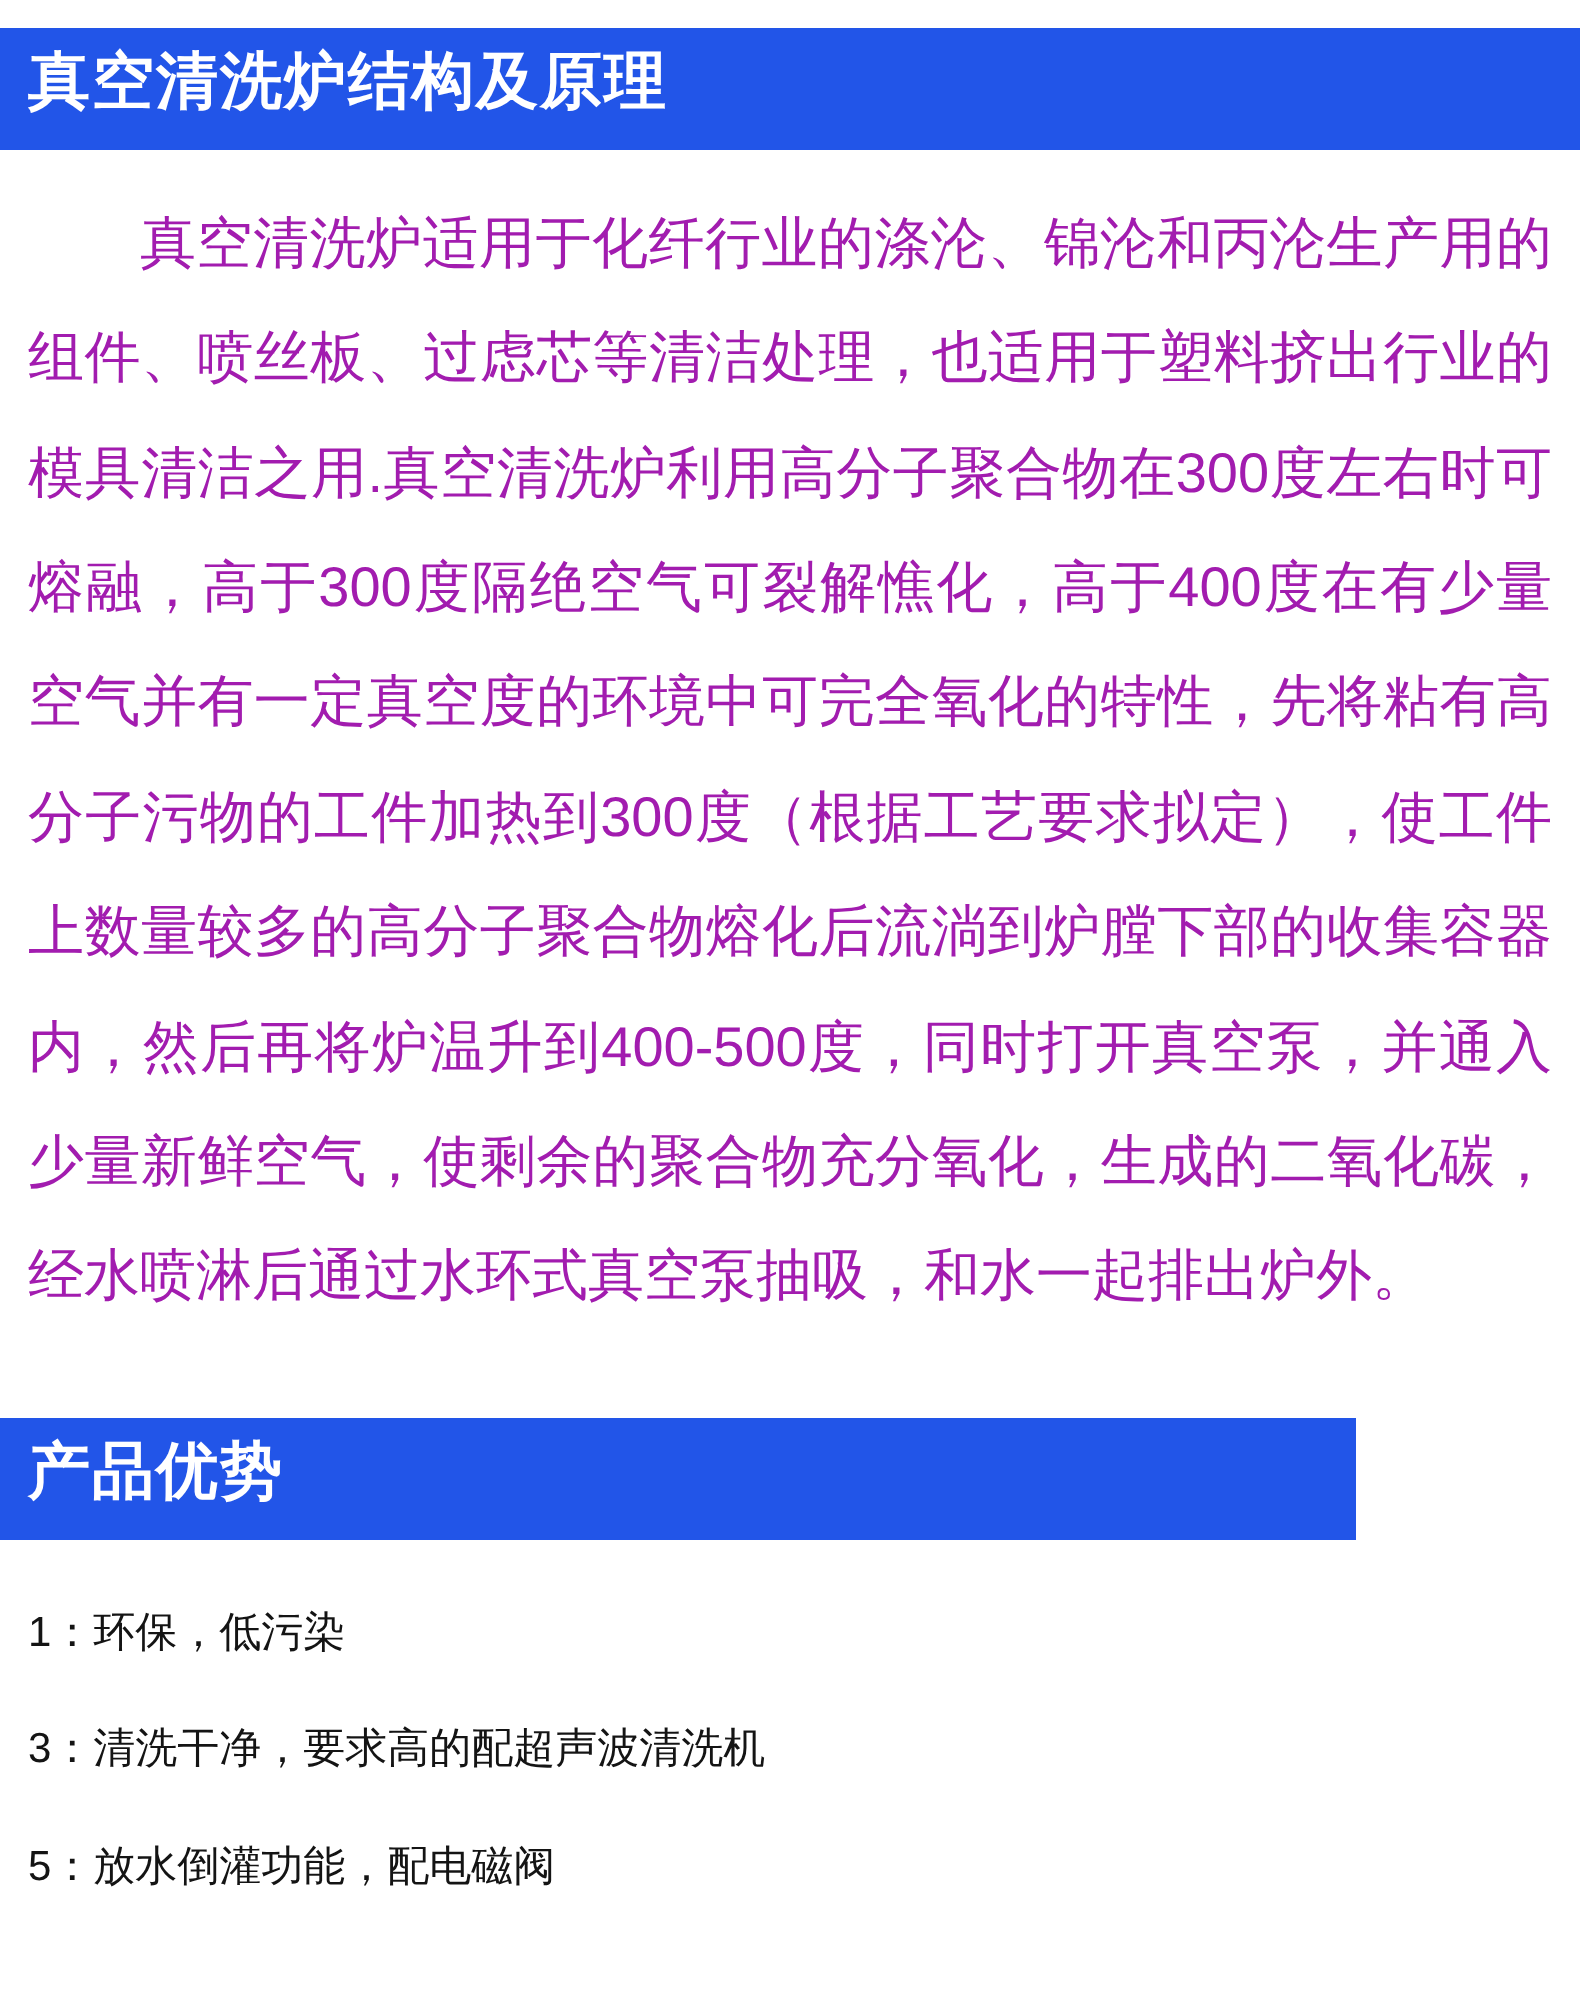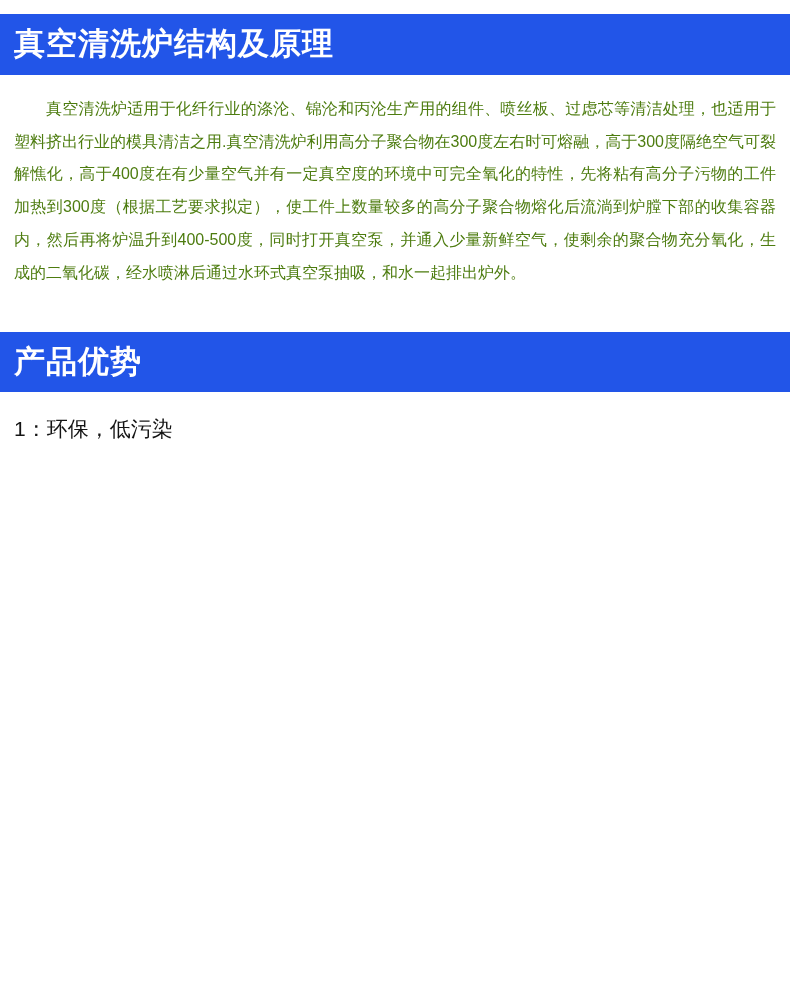--- a/index.html
+++ b/index.html
@@ -22,43 +22,44 @@
   }
   .section-banner {
     background: #2255e8;
     color: #ffffff;
     font-size: 31px;
     font-weight: bold;
     letter-spacing: 1px;
     line-height: 1.35;
     padding: 9px 0 10px 14px;
     box-sizing: border-box;
+    font-family: Liberation Mono, monospace;
   }
   .banner-one {
     margin-top: 14px;
     width: 790px;
   }
   .banner-two {
     margin-top: 42px;
-    width: 790px;
+    width: 678px;
   }
   .body-text {
-    font-size: 16px;
+    font-size: 28px;
     line-height: 2.05;
-    color: #4d7c0f;
+    color: #a21caf;
     padding: 18px 14px 0 14px;
     text-align: justify;
     text-justify: inter-ideograph;
     text-indent: 2em;
     box-sizing: border-box;
   }
   .advantage-list {
     list-style: none;
     margin: 0;
-    padding: 22px 14px 0 14px;
+    padding: 32px 14px 0 14px;
   }
   .advantage-list li {
     font-size: 21px;
     line-height: 1.42;
     color: #141414;
     margin-bottom: 29px;
   }
 </style>
 </head>
 <body>
@@ -66,15 +67,17 @@
 <div class="page">
 
   <div class="section-banner banner-one">真空清洗炉结构及原理</div>
 
   <div class="body-text">真空清洗炉适用于化纤行业的涤沦、锦沦和丙沦生产用的组件、喷丝板、过虑芯等清洁处理，也适用于塑料挤出行业的模具清洁之用.真空清洗炉利用高分子聚合物在300度左右时可熔融，高于300度隔绝空气可裂解憔化，高于400度在有少量空气并有一定真空度的环境中可完全氧化的特性，先将粘有高分子污物的工件加热到300度（根据工艺要求拟定），使工件上数量较多的高分子聚合物熔化后流淌到炉膛下部的收集容器内，然后再将炉温升到400-500度，同时打开真空泵，并通入少量新鲜空气，使剩余的聚合物充分氧化，生成的二氧化碳，经水喷淋后通过水环式真空泵抽吸，和水一起排出炉外。</div>
 
   <div class="section-banner banner-two">产品优势</div>
 
   <ul class="advantage-list">
     <li>1：环保，低污染</li>
+    <li>3：清洗干净，要求高的配超声波清洗机</li>
+    <li>5：放水倒灌功能，配电磁阀</li>
   </ul>
 
 </div>
 
 </body></html>

